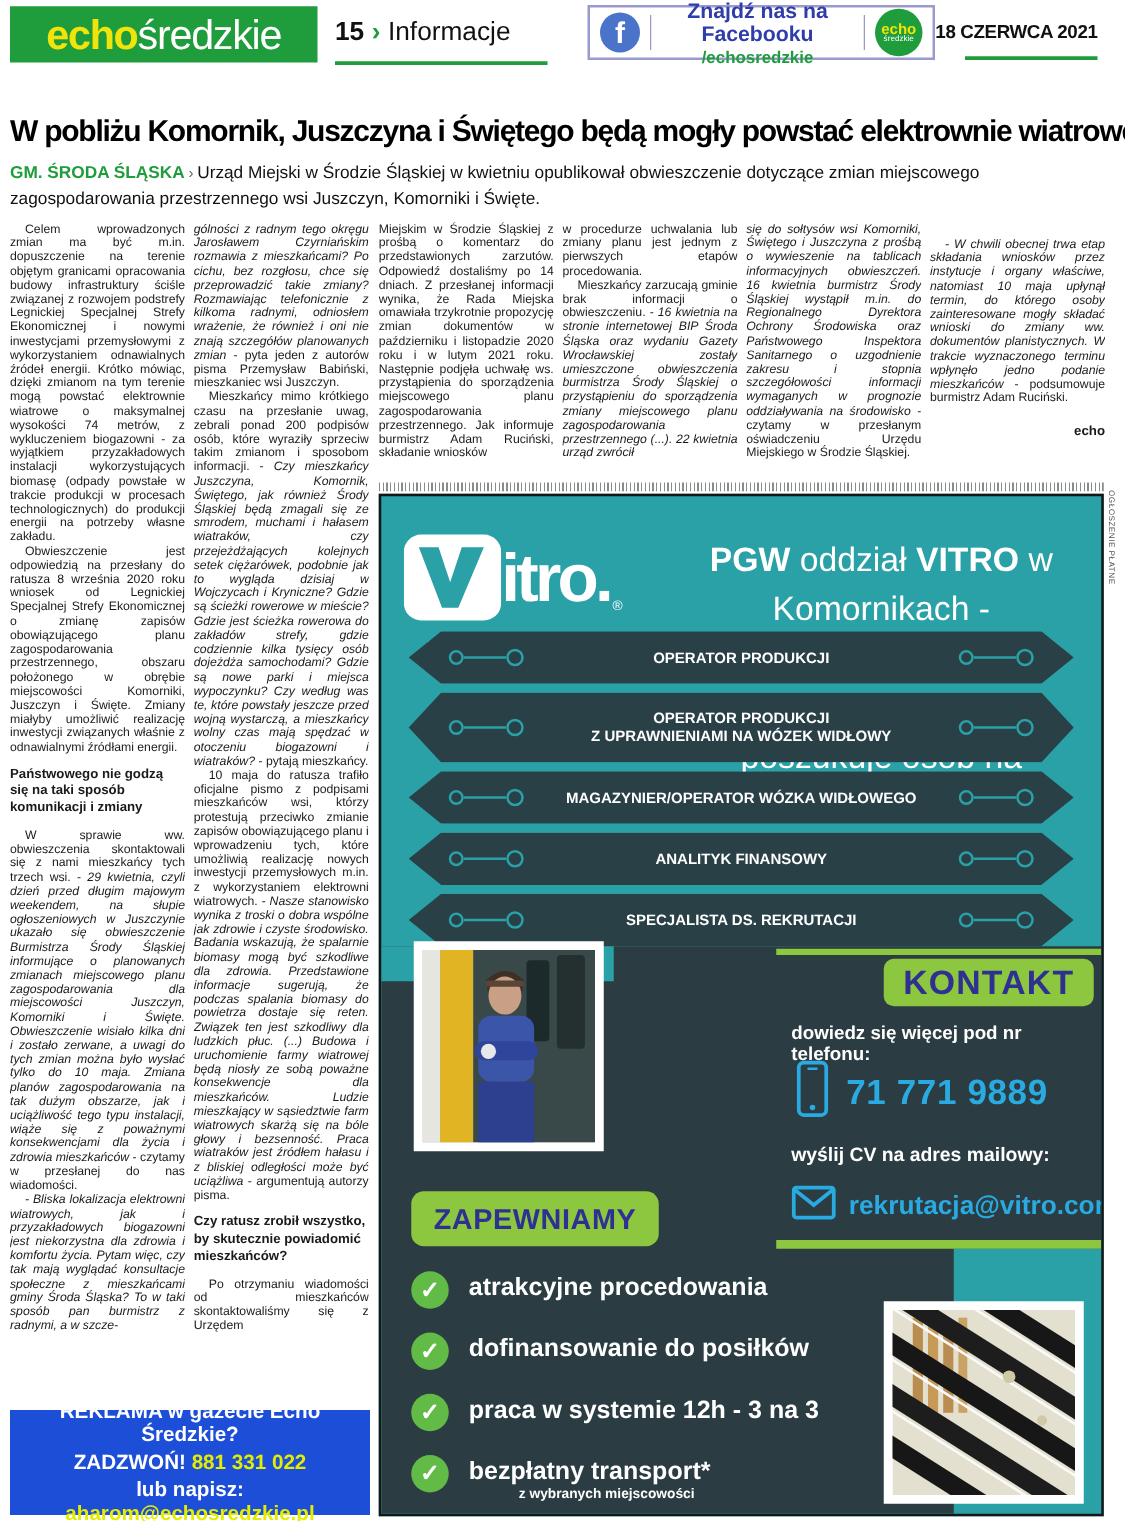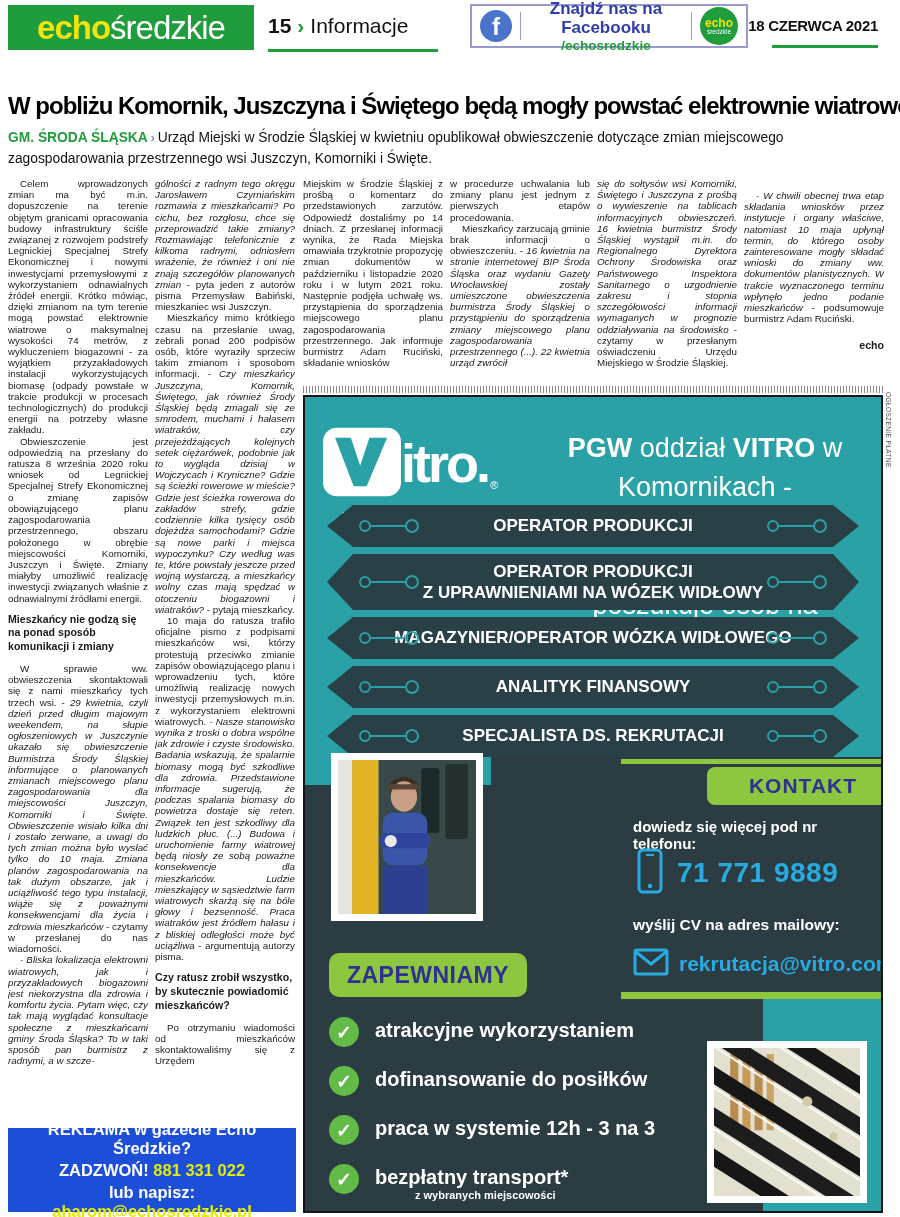--- a/index.html
+++ b/index.html
@@ -70,21 +70,21 @@
   .vitro{position:absolute;left:18px;top:30px;width:212px;}
   .vitro-row{display:flex;align-items:flex-start;}
   .vitro-word{color:#fff;font-weight:700;font-size:54px;letter-spacing:-3px;line-height:72px;}
   .vitro-reg{color:#fff;font-size:11px;margin-top:52px;margin-left:2px;}
   .vitro-sub{color:#fff;font-size:22px;font-weight:400;margin-top:6px;text-align:center;width:205px;letter-spacing:0.3px;}
 
   .ad-head{position:absolute;left:228px;top:32px;width:344px;text-align:center;color:#fff;
       font-size:27px;line-height:1.45;font-weight:400;}
 
   .banners{position:absolute;left:22px;top:108px;width:532px;display:flex;flex-direction:column;gap:7px;}
-  .banner{position:relative;background:#2a4047;color:#fff;font-weight:700;font-size:17px;text-align:center;
+  .banner{position:relative;background:#2a4047;color:#fff;font-weight:700;font-size:12px;text-align:center;
       display:flex;align-items:center;justify-content:center;height:42px;line-height:1.25;white-space:pre-line;
       clip-path:polygon(26px 0,calc(100% - 26px) 0,100% 50%,calc(100% - 26px) 100%,26px 100%,0 50%);}
   .banner.tall{height:56px;}
   .deco{position:absolute;top:50%;transform:translateY(-50%);display:flex;align-items:center;}
   .deco.left{left:32px;}
   .deco.right{right:32px;}
   .deco i{display:block;}
   .deco .c1{width:8px;height:8px;border:2px solid #2aa0a7;border-radius:50%;}
   .deco .ln{width:34px;height:2px;background:#2aa0a7;}
   .deco .c2{width:10px;height:10px;border:2px solid #2aa0a7;border-radius:50%;}
@@ -92,22 +92,22 @@
   .ad-mid{position:absolute;left:0;top:360px;width:576px;height:454px;background:#2b3d42;}
   .teal-strip{position:absolute;left:0;top:360px;width:186px;height:28px;background:#2aa0a7;}
   .teal-band{position:absolute;left:458px;top:600px;width:118px;height:214px;background:#2aa0a7;}
 
   .photo-worker{position:absolute;left:26px;top:356px;width:152px;height:168px;background:#fff;
       padding:7px;box-sizing:border-box;}
   .photo-worker svg{display:block;}
 
   .contact{position:absolute;left:316px;top:362px;width:260px;height:240px;background:#2b3d42;
       border-top:5px solid #8dc63f;border-bottom:7px solid #8dc63f;box-sizing:border-box;}
-  .kontakt{position:absolute;left:402px;top:370px;width:192px;height:38px;background:#8dc63f;border-radius:8px;
-      color:#2e3192;font-weight:700;font-size:21px;display:flex;align-items:center;justify-content:center;
+  .kontakt{position:absolute;left:402px;top:370px;width:168px;height:38px;background:#8dc63f;border-radius:8px;
+      color:#2e3192;font-weight:700;font-size:27px;display:flex;align-items:center;justify-content:center;
       letter-spacing:1px;z-index:5;}
   .c-label1{position:absolute;left:12px;top:54px;font-weight:700;color:#fff;font-size:15px;width:240px;}
   .c-phone{position:absolute;left:16px;top:84px;display:flex;align-items:center;gap:14px;}
   .c-phone .num{color:#29abe2;font-size:28px;font-weight:700;letter-spacing:0.5px;}
   .c-label2{position:absolute;left:12px;top:152px;font-weight:700;color:#fff;font-size:15.5px;}
   .c-email{position:absolute;left:12px;top:184px;display:flex;align-items:center;gap:10px;}
   .c-email .mail{color:#29abe2;font-size:21px;font-weight:700;}
 
   .zapewniamy{position:absolute;left:24px;top:556px;width:198px;height:44px;background:#8dc63f;border-radius:10px;
       color:#2e3192;font-weight:700;font-size:23px;display:flex;align-items:center;justify-content:center;
@@ -154,21 +154,21 @@
 
 <div class="headline">W pobliżu Komornik, Juszczyna i Świętego będą mogły powstać elektrownie wiatrowe?</div>
 <div class="lead">
   <span class="kicker">GM. ŚRODA ŚLĄSKA</span><span class="kchev">›</span><span>Urząd Miejski w Środzie Śląskiej w kwietniu opublikował obwieszczenie dotyczące zmian miejscowego zagospodarowania przestrzennego wsi Juszczyn, Komorniki i Święte.</span>
 </div>
 
 <div id="cols">
     <div class="col">
       <p class="ind"><span>Celem wprowadzonych zmian ma być m.in. dopuszczenie na terenie objętym granicami opracowania budowy infrastruktury ściśle związanej z rozwojem podstrefy Legnickiej Specjalnej Strefy Ekonomicznej i nowymi inwestycjami przemysłowymi z wykorzystaniem odnawialnych źródeł energii. Krótko mówiąc, dzięki zmianom na tym terenie mogą powstać elektrownie wiatrowe o maksymalnej wysokości 74 metrów, z wykluczeniem biogazowni - za wyjątkiem przyzakładowych instalacji wykorzystujących biomasę (odpady powstałe w trakcie produkcji w procesach technologicznych) do produkcji energii na potrzeby własne zakładu.</span></p>
       <p class="ind"><span>Obwieszczenie jest odpowiedzią na przesłany do ratusza 8 września 2020 roku wniosek od Legnickiej Specjalnej Strefy Ekonomicznej o zmianę zapisów obowiązującego planu zagospodarowania przestrzennego, obszaru położonego w obrębie miejscowości Komorniki, Juszczyn i Święte. Zmiany miałyby umożliwić realizację inwestycji związanych właśnie z odnawialnymi źródłami energii.</span></p>
-      <div class="subhead">Mieszkańcy nie godzą się na ponad sposób komunikacji i zmiany</div>
+      <div class="subhead">Państwowego nie godzą się na taki sposób komunikacji i zmiany</div>
       <p class="ind"><span>W sprawie ww. obwieszczenia skontaktowali się z nami mieszkańcy tych trzech wsi. - </span><span class="it">29 kwietnia, czyli dzień przed długim majowym weekendem, na słupie ogłoszeniowych w Juszczynie ukazało się obwieszczenie Burmistrza Środy Śląskiej informujące o planowanych zmianach miejscowego planu zagospodarowania dla miejscowości Juszczyn, Komorniki i Święte. Obwieszczenie wisiało kilka dni i zostało zerwane, a uwagi do tych zmian można było wysłać tylko do 10 maja. Zmiana planów zagospodarowania na tak dużym obszarze, jak i uciążliwość tego typu instalacji, wiąże się z poważnymi konsekwencjami dla życia i zdrowia mieszkańców</span><span> - czytamy w przesłanej do nas wiadomości.</span></p>
       <p class="ind"><span class="it">- Bliska lokalizacja elektrowni wiatrowych, jak i przyzakładowych biogazowni jest niekorzystna dla zdrowia i komfortu życia. Pytam więc, czy tak mają wyglądać konsultacje społeczne z mieszkańcami gminy Środa Śląska? To w taki sposób pan burmistrz z radnymi, a w szcze-</span></p>
     </div>
     <div class="col">
       <p><span class="it">gólności z radnym tego okręgu Jarosławem Czyrniańskim rozmawia z mieszkańcami? Po cichu, bez rozgłosu, chce się przeprowadzić takie zmiany? Rozmawiając telefonicznie z kilkoma radnymi, odniosłem wrażenie, że również i oni nie znają szczegółów planowanych zmian</span><span> - pyta jeden z autorów pisma Przemysław Babiński, mieszkaniec wsi Juszczyn.</span></p>
       <p class="ind"><span>Mieszkańcy mimo krótkiego czasu na przesłanie uwag, zebrali ponad 200 podpisów osób, które wyraziły sprzeciw takim zmianom i sposobom informacji. - </span><span class="it">Czy mieszkańcy Juszczyna, Komornik, Świętego, jak również Środy Śląskiej będą zmagali się ze smrodem, muchami i hałasem wiatraków, czy przejeżdżających kolejnych setek ciężarówek, podobnie jak to wygląda dzisiaj w Wojczycach i Kryniczne? Gdzie są ścieżki rowerowe w mieście? Gdzie jest ścieżka rowerowa do zakładów strefy, gdzie codziennie kilka tysięcy osób dojeżdża samochodami? Gdzie są nowe parki i miejsca wypoczynku? Czy według was te, które powstały jeszcze przed wojną wystarczą, a mieszkańcy wolny czas mają spędzać w otoczeniu biogazowni i wiatraków?</span><span> - pytają mieszkańcy.</span></p>
       <p class="ind"><span>10 maja do ratusza trafiło oficjalne pismo z podpisami mieszkańców wsi, którzy protestują przeciwko zmianie zapisów obowiązującego planu i wprowadzeniu tych, które umożliwią realizację nowych inwestycji przemysłowych m.in. z wykorzystaniem elektrowni wiatrowych. </span><span class="it">- Nasze stanowisko wynika z troski o dobra wspólne jak zdrowie i czyste środowisko. Badania wskazują, że spalarnie biomasy mogą być szkodliwe dla zdrowia. Przedstawione informacje sugerują, że podczas spalania biomasy do powietrza dostaje się reten. Związek ten jest szkodliwy dla ludzkich płuc. (...) Budowa i uruchomienie farmy wiatrowej będą niosły ze sobą poważne konsekwencje dla mieszkańców. Ludzie mieszkający w sąsiedztwie farm wiatrowych skarżą się na bóle głowy i bezsenność. Praca wiatraków jest źródłem hałasu i z bliskiej odległości może być uciążliwa</span><span> - argumentują autorzy pisma.</span></p>
       <div class="subhead">Czy ratusz zrobił wszystko, by skutecznie powiadomić mieszkańców?</div>
       <p class="ind"><span>Po otrzymaniu wiadomości od mieszkańców skontaktowaliśmy się z Urzędem</span></p>
     </div>
@@ -273,21 +273,21 @@
       <span class="mail">rekrutacja@vitro.com</span>
     </div>
   </div>
   <div class="kontakt">KONTAKT</div>
 
   <div class="zapewniamy">ZAPEWNIAMY</div>
   <div class="benefits" id="benefits">
       <div class="benefit">
         <span class="check">✓</span>
         <div class="txt">
-          <div>atrakcyjne wykorzystaniem</div>
+          <div>atrakcyjne procedowania</div>
         </div>
       </div>
       <div class="benefit">
         <span class="check">✓</span>
         <div class="txt">
           <div>dofinansowanie do posiłków</div>
         </div>
       </div>
       <div class="benefit">
         <span class="check">✓</span>

